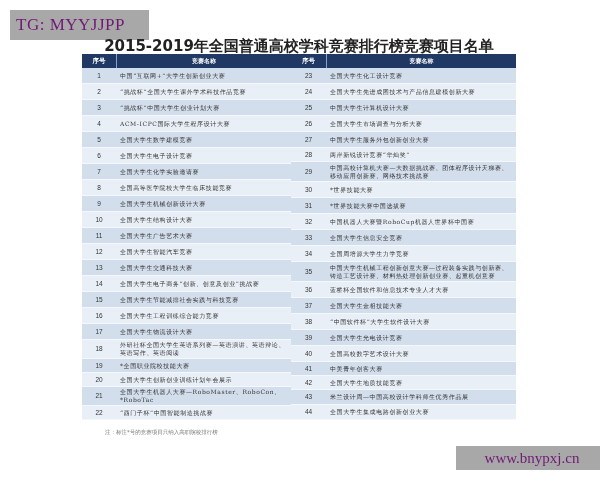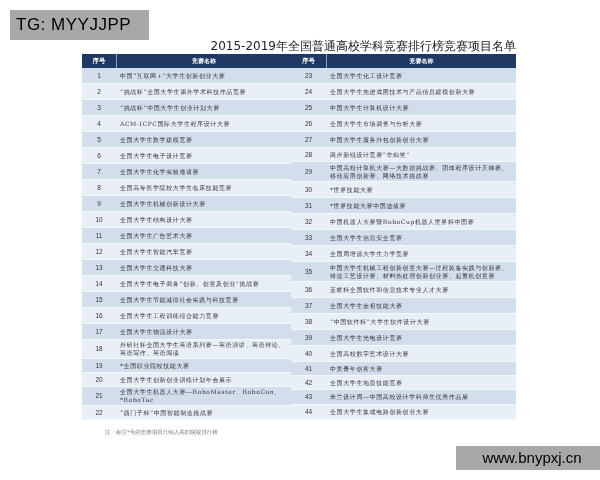--- a/index.html
+++ b/index.html
@@ -1,20 +1,20 @@
 <!DOCTYPE html>
 <html><head>
 <meta charset="utf-8">
 <style>
   html,body{margin:0;padding:0;}
   body{width:600px;height:480px;background:#ffffff;position:relative;overflow:hidden;font-family:"DejaVu Sans","Liberation Sans",sans-serif;}
-  .wm{position:absolute;background:#a8a8a8;color:#000000;font-family:Liberation Sans, sans-serif;}
+  .wm{position:absolute;background:#a8a8a8;color:#701a75;font-family:Liberation Serif, serif;}
   .wm-top{left:10px;top:10px;width:139px;height:30px;font-size:17px;line-height:30px;padding-left:6px;box-sizing:border-box;letter-spacing:0.5px;}
   .wm-bottom{left:456px;top:446px;width:152px;height:24px;font-size:15px;line-height:24px;text-align:center;}
-  .title{position:absolute;left:82px;top:40px;width:434px;text-align:right;font-size:12px;font-weight:normal;color:#222;line-height:12px;}
+  .title{position:absolute;left:82px;top:40px;width:434px;text-align:center;font-size:15px;font-weight:bold;color:#222;line-height:12px;}
   .table{position:absolute;left:82px;top:54px;width:434px;display:flex;}
   .half{display:flex;flex-direction:column;}
   .half.left{width:209px;}
   .half.right{width:225px;}
   .hdr{display:flex;height:14px;background:#1f3864;color:#fff;font-size:6px;font-weight:bold;line-height:14px;}
   .hdr .c-seq{border-right:1px solid #8aa0c8;}
   .row{display:flex;font-size:6px;color:#333;line-height:8px;border-bottom:1px solid #f4f7fb;box-sizing:border-box;}
   .row.odd{background:#d3deec;}
   .row.even{background:#e9eff7;}
   .c-seq{width:34px;text-align:center;flex:none;display:flex;align-items:center;justify-content:center;font-family:"Liberation Sans",sans-serif;font-size:6.5px;}

